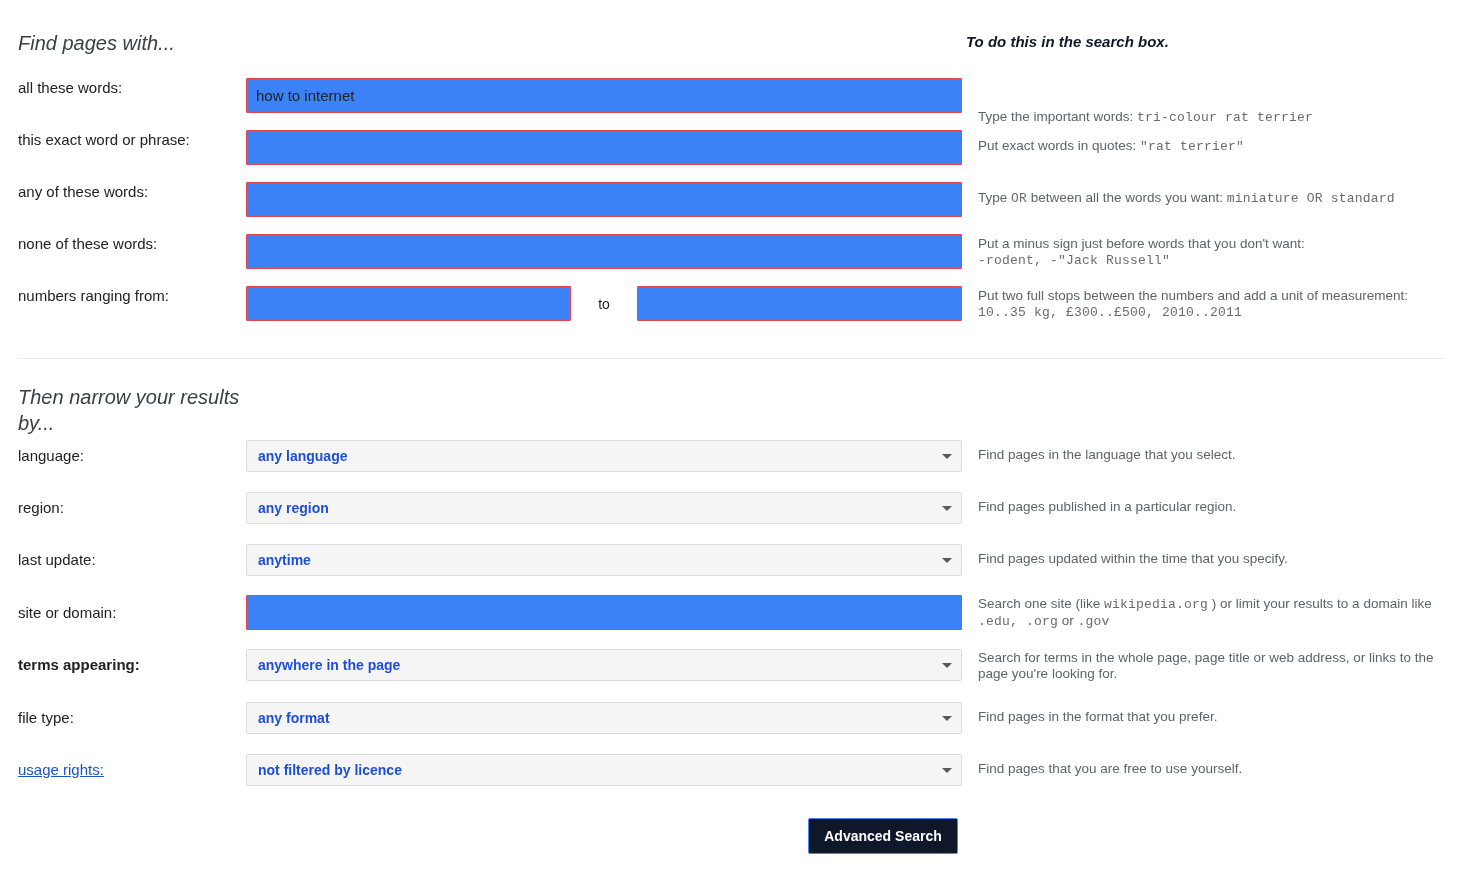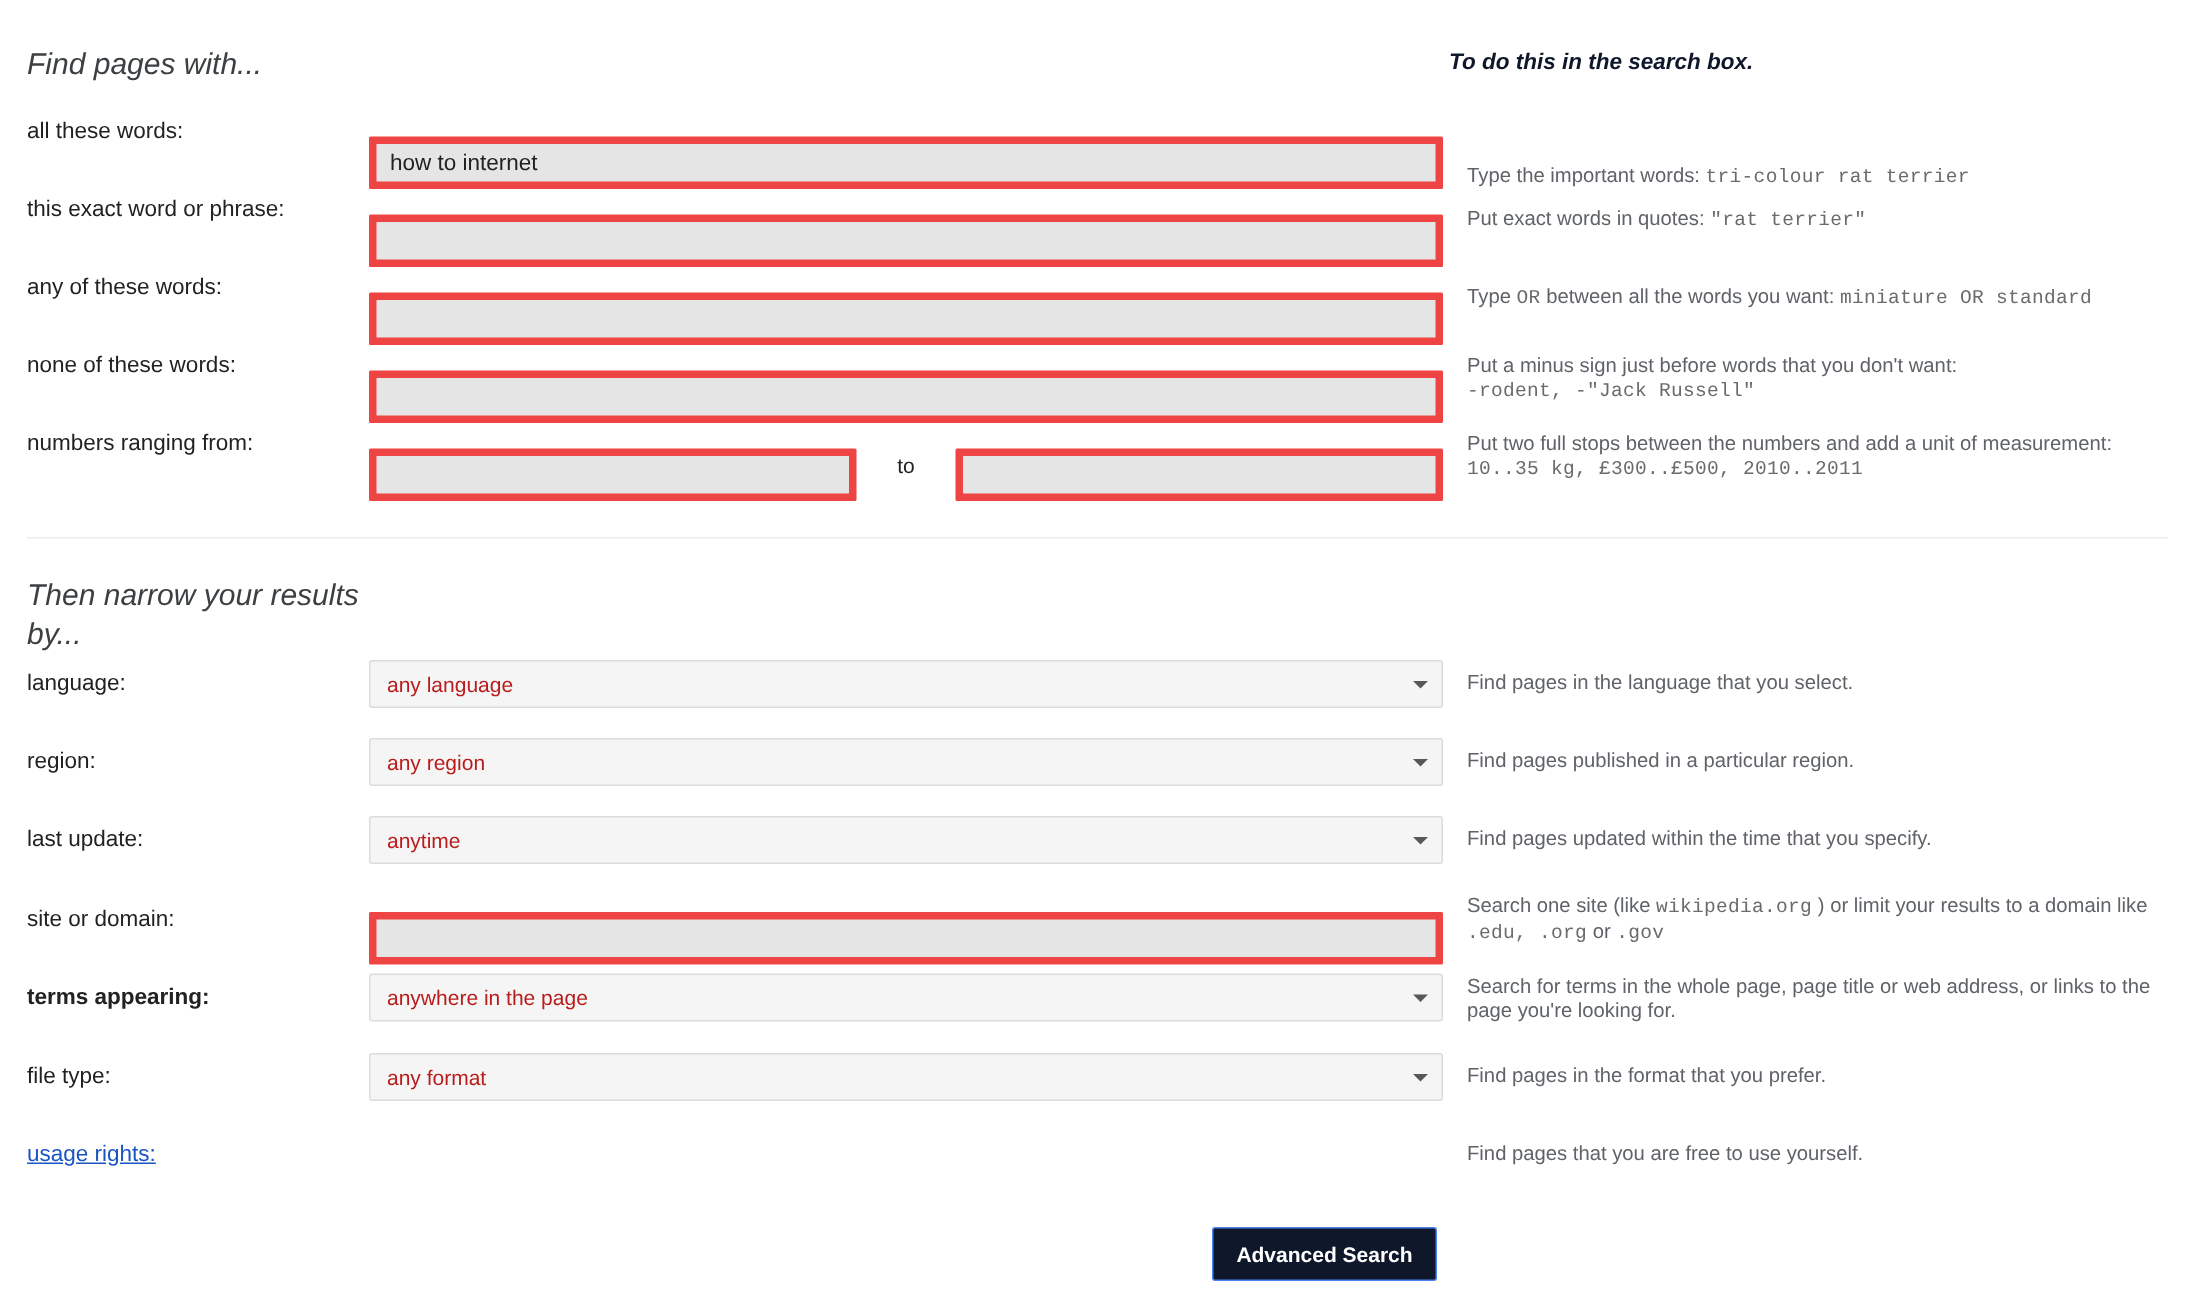--- a/index.html
+++ b/index.html
@@ -93,28 +93,27 @@
     height: 1px;
     background: #ebebeb;
   }
 
   
   .text-input {
     box-sizing: border-box;
     width: 716px;
     height: 35px;
     padding: 0 9px;
-    border: 5px solid #ef4444;
+    border: 1px solid #ef4444;
     border-radius: 1px;
-    background: #e5e5e5;
+    background: #3b82f6;
     font-family: "Liberation Sans", sans-serif;
     font-size: 15px;
     color: #222222;
     outline: none;
-    margin-top: 13px;
   }
   .text-input::placeholder { color: #9e9e9e; }
   .text-input.half { width: 325px; }
 
   .range-wrap {
     display: flex;
     align-items: center;
   }
   .range-to {
     width: 66px;
@@ -133,22 +132,22 @@
     border-radius: 2px;
     background: #f5f5f5;
     cursor: default;
   }
   .select-box .sel-text {
     position: absolute;
     left: 11px;
     top: 0;
     line-height: 30px;
     font-size: 14px;
-    font-weight: normal;
-    color: #b91c1c;
+    font-weight: bold;
+    color: #1d4ed8;
     white-space: nowrap;
   }
   .select-box .arrow {
     position: absolute;
     right: 9px;
     top: 13px;
     width: 0;
     height: 0;
     border-left: 5px solid transparent;
     border-right: 5px solid transparent;
@@ -318,18 +317,24 @@
         <span class="arrow"></span>
       </div>
     </div>
     <div class="help-col" style="top:7px;">Find pages in the format that you prefer.</div>
   </div>
 
   <div class="row" style="position:absolute; left:0; top:754px; width:1463px;">
     <div class="label-col" style="top:6px;">
       <span class="link-label">usage rights:</span>
     </div>
+    <div class="field-col">
+      <div class="select-box">
+        <span class="sel-text">not filtered by licence</span>
+        <span class="arrow"></span>
+      </div>
+    </div>
     <div class="help-col" style="top:7px;">Find pages that you are free to use yourself.</div>
   </div>
 
   <button class="btn-primary">Advanced Search</button>
 
 </div>
 
 </body></html>

